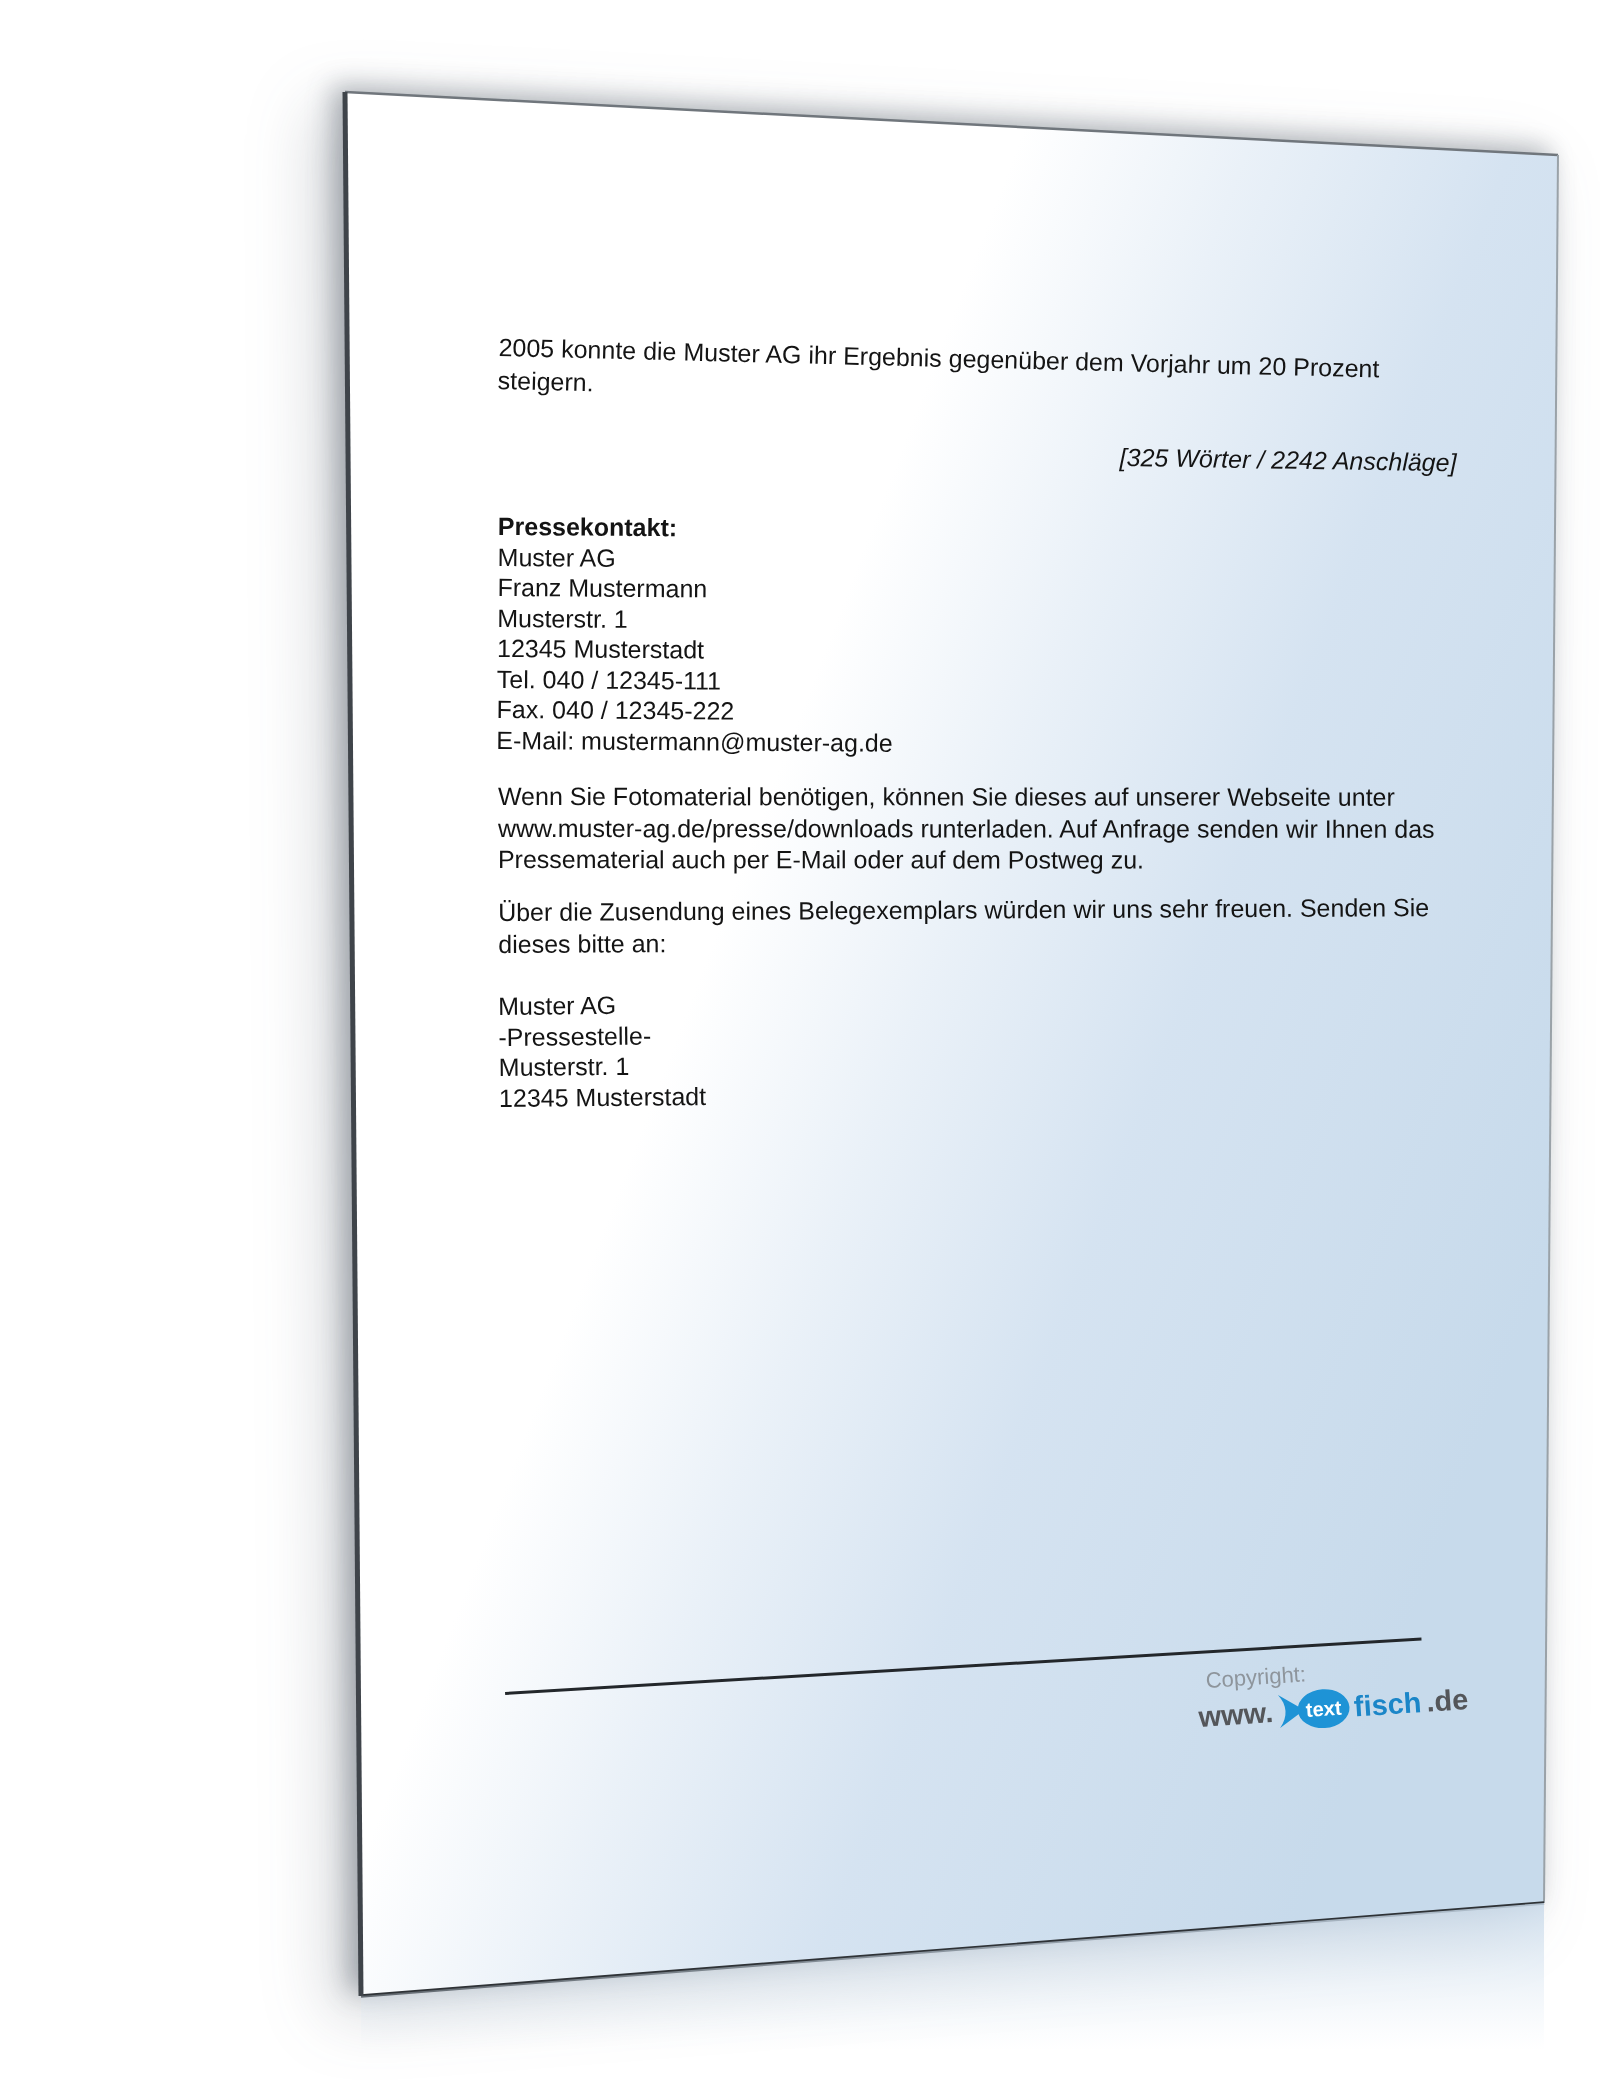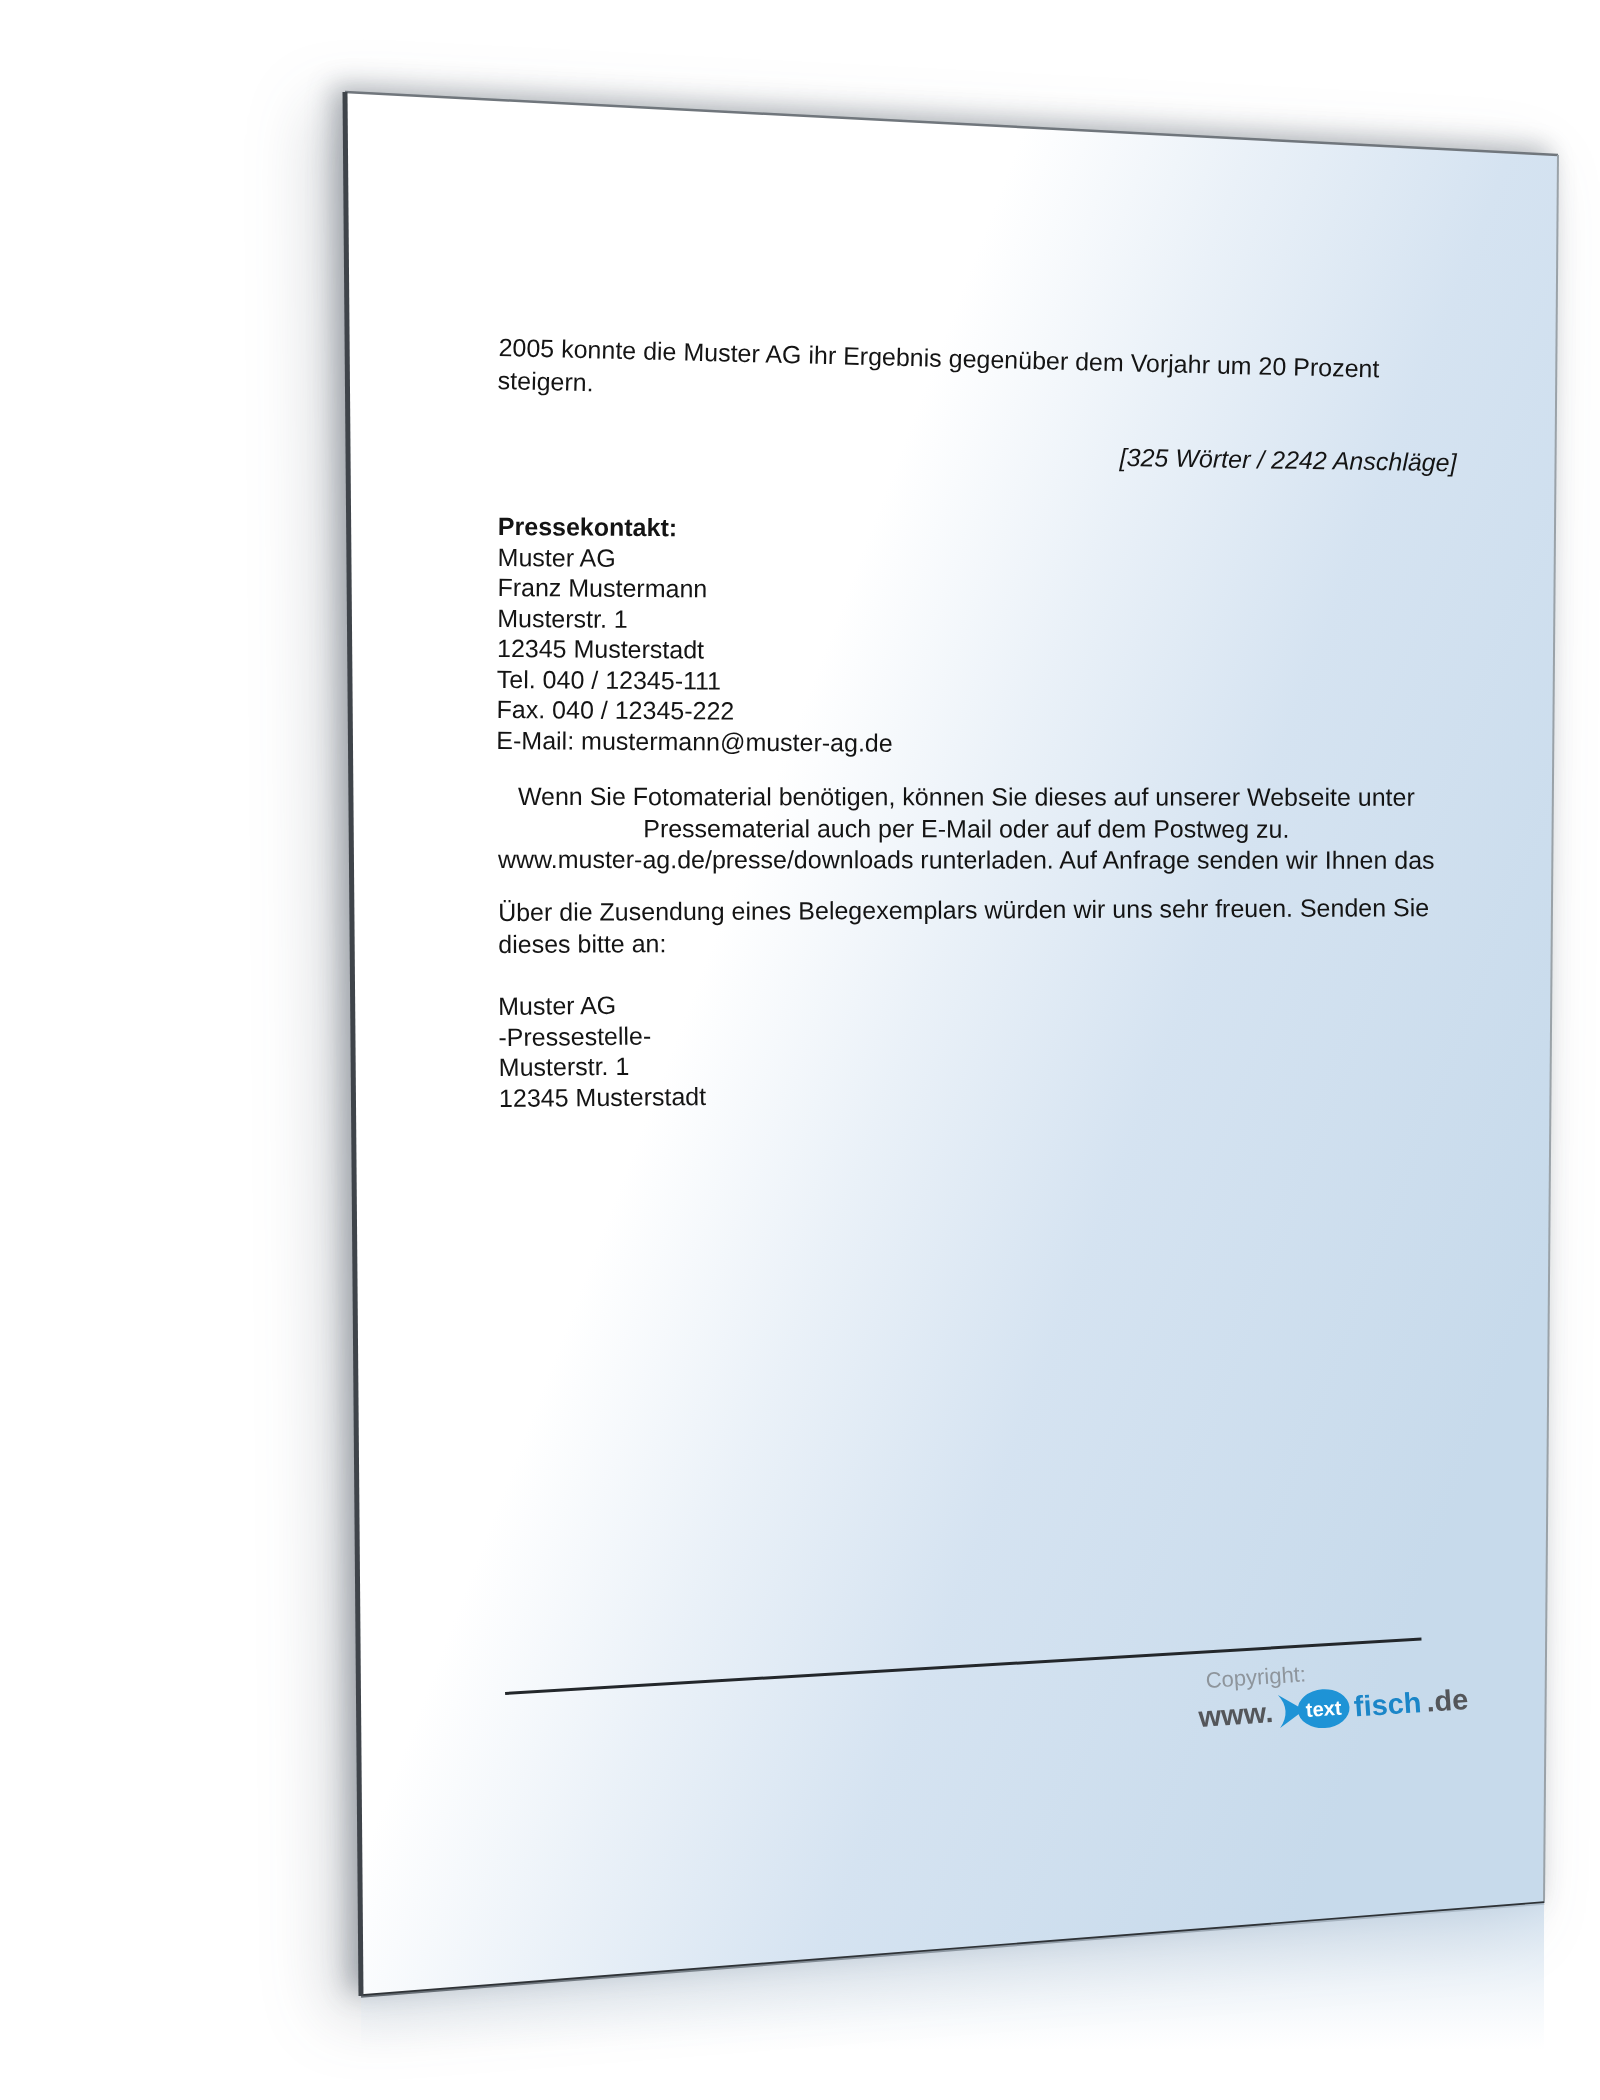--- a/index.html
+++ b/index.html
@@ -9,21 +9,21 @@
   .page-group{filter:drop-shadow(-10px -5px 13px rgba(55,65,78,.38)) drop-shadow(-24px 18px 32px rgba(55,65,78,.20));}
   .content{position:absolute;left:0;top:0;width:1600px;height:2100px;color:#141414;}
   .blk{position:absolute;transform-origin:left top;}
   .ln{white-space:nowrap;font-size:25px;line-height:30.5px;}
   .intro{left:499px;top:331px;transform:rotate(1.4deg);}
   .intro .ln{font-size:25px;line-height:33px;}
   .note{left:1120px;top:442px;transform:rotate(0.9deg);font-style:italic;}
   .note .ln{font-size:25px;}
   .contact{left:498px;top:511px;transform:rotate(0.4deg);}
   .bold{font-weight:bold;}
-  .photo-par{left:498px;top:781px;transform:rotate(0.05deg);text-align:center;}
+  .photo-par{left:498px;top:781px;transform:rotate(0.05deg);}
   .photo-par .ln{line-height:31.5px;}
   .copy-par{left:498px;top:897px;transform:rotate(-0.3deg);}
   .copy-par .ln{line-height:31.5px;}
   .address{left:498px;top:991px;transform:rotate(-0.55deg);}
   .address .ln{line-height:30.5px;}
   .rule{position:absolute;left:505px;top:1692px;width:918px;height:3px;background:#23272b;transform:rotate(-3.4deg);transform-origin:left top;}
   .copyright{left:1205px;top:1669px;transform:rotate(-3.8deg);color:#8e959c;font-size:22px;line-height:24px;}
   .logo-row{left:1197px;top:1694px;transform:rotate(-3.8deg);display:flex;align-items:center;font-weight:bold;font-size:29px;color:#54565a;}
   .logo-row .part{line-height:46px;}
   .fish{width:72px;height:46px;margin:0 3px 0 5px;display:block;}
@@ -76,22 +76,22 @@
       <div class="ln">Franz Mustermann</div>
       <div class="ln">Musterstr. 1</div>
       <div class="ln">12345 Musterstadt</div>
       <div class="ln">Tel. 040 / 12345-111</div>
       <div class="ln">Fax. 040 / 12345-222</div>
       <div class="ln">E-Mail: mustermann@muster-ag.de</div>
     </div>
 
     <div class="blk photo-par">
       <div class="ln">Wenn Sie Fotomaterial benötigen, können Sie dieses auf unserer Webseite unter</div>
+      <div class="ln">www.muster-ag.de/presse/downloads runterladen. Auf Anfrage senden wir Ihnen das</div>
       <div class="ln">Pressematerial auch per E-Mail oder auf dem Postweg zu.</div>
-      <div class="ln">www.muster-ag.de/presse/downloads runterladen. Auf Anfrage senden wir Ihnen das</div>
     </div>
 
     <div class="blk copy-par">
       <div class="ln">Über die Zusendung eines Belegexemplars würden wir uns sehr freuen. Senden Sie</div>
       <div class="ln">dieses bitte an:</div>
     </div>
 
     <div class="blk address">
       <div class="ln">Muster AG</div>
       <div class="ln">-Pressestelle-</div>

